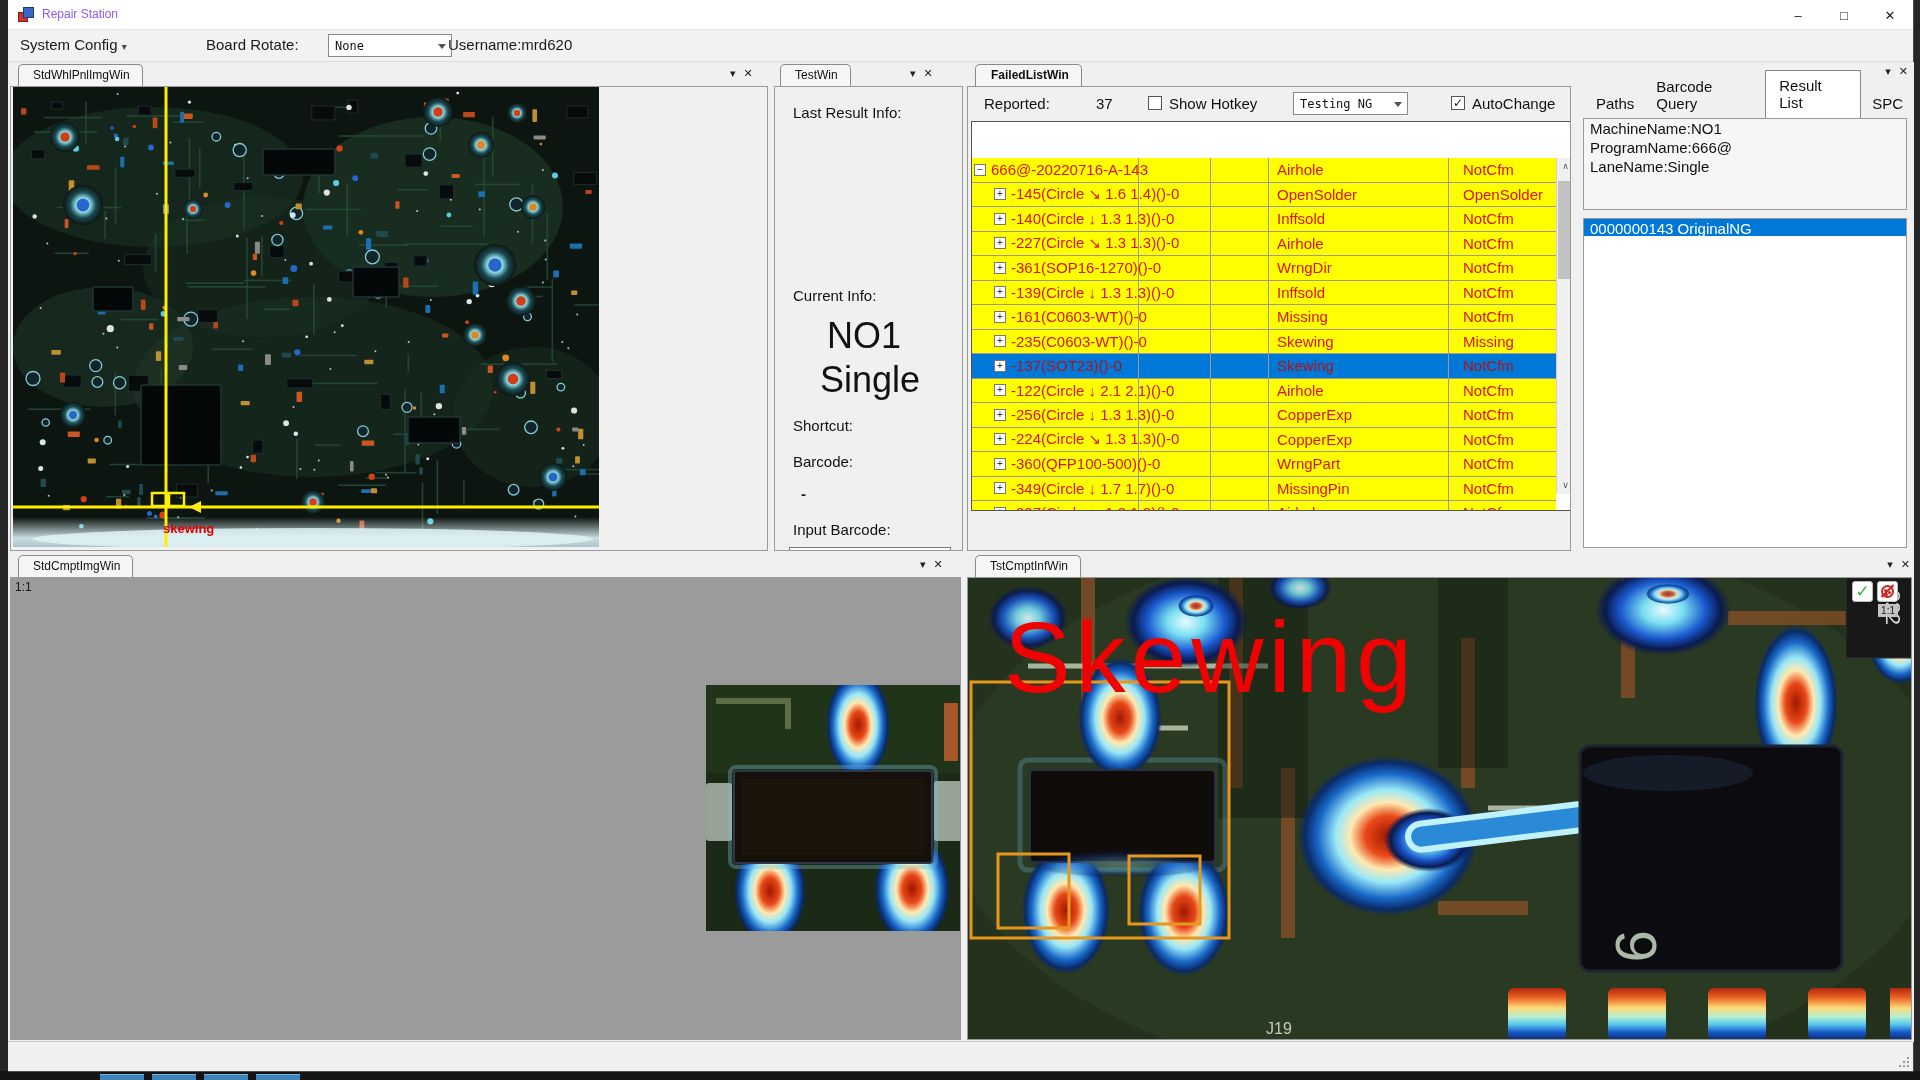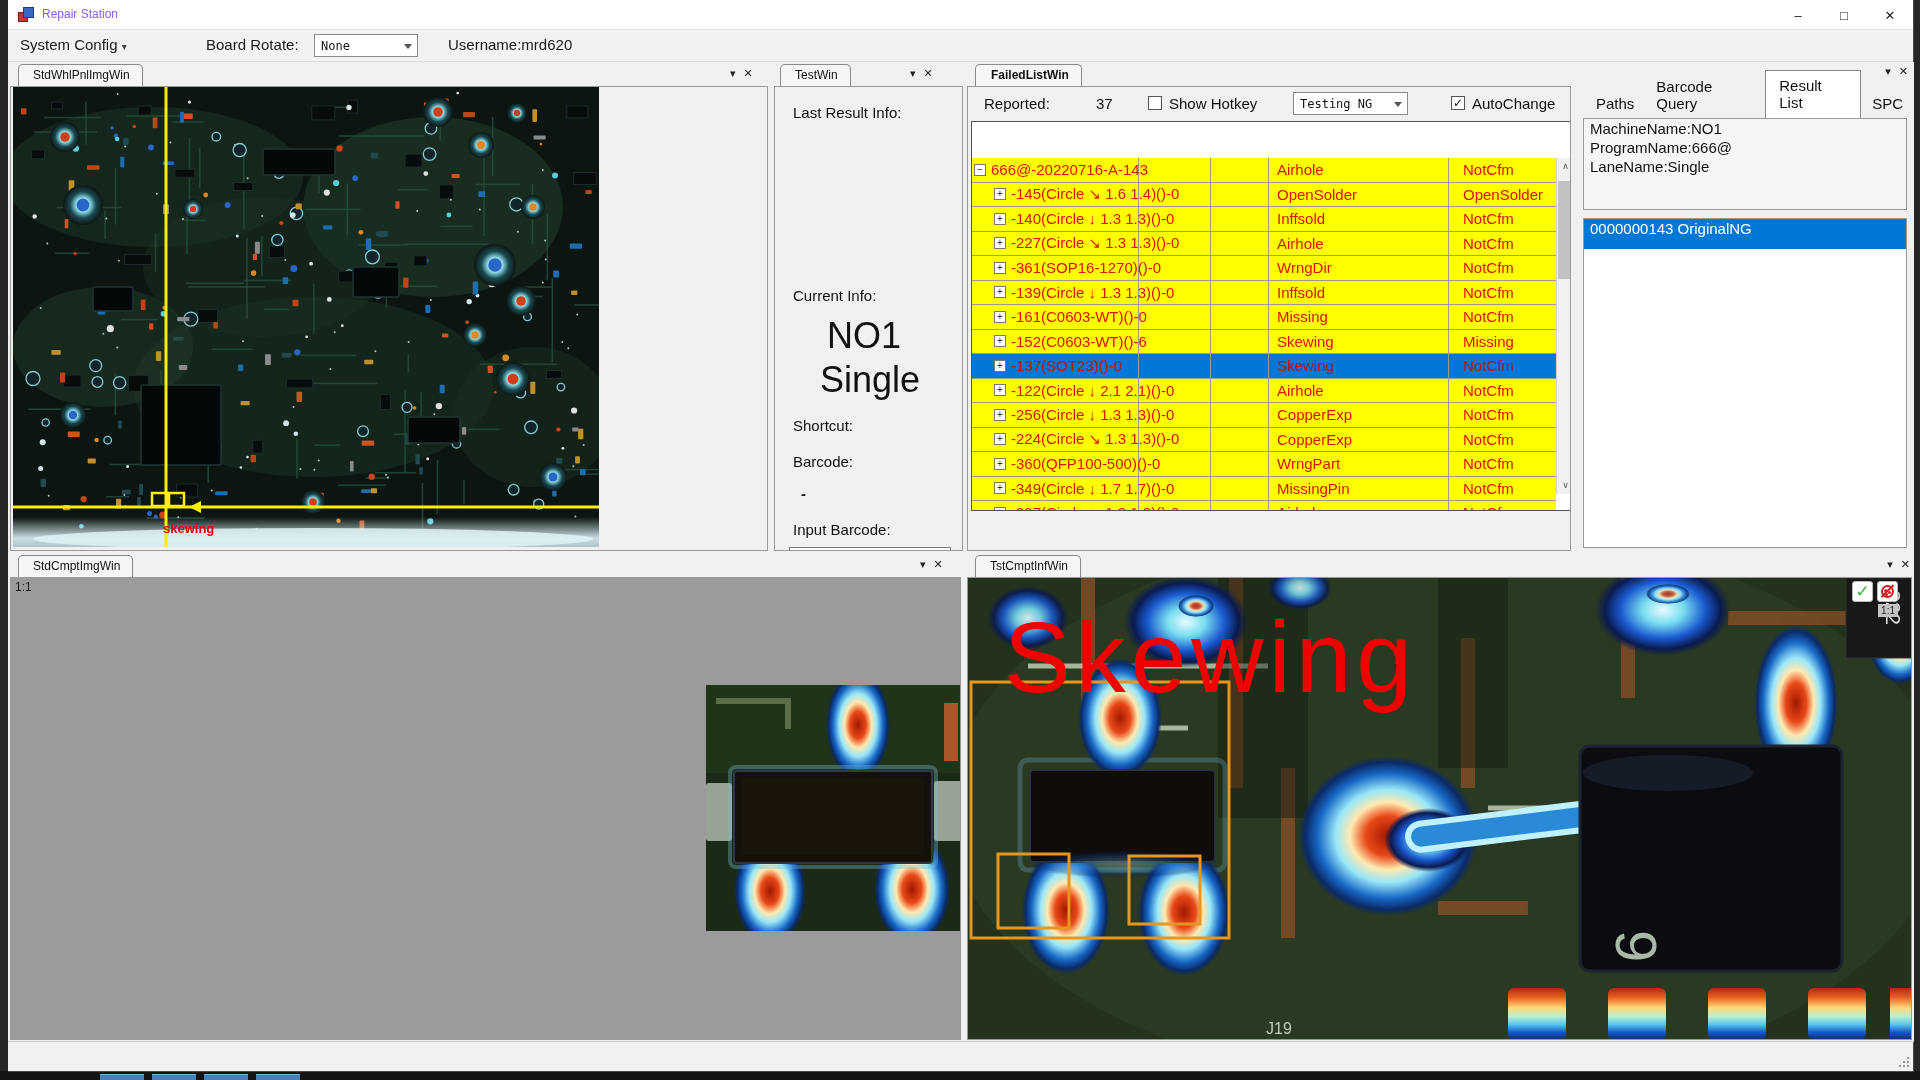--- a/index.html
+++ b/index.html
@@ -61,21 +61,21 @@
   .fl-scroll{position:absolute;right:0;top:36px;width:17px;height:336px;background:#f0f0f0;border-left:1px solid #d0d0d0;}
   .fl-scroll .arr{position:absolute;left:0;width:17px;height:17px;text-align:center;font-size:9px;color:#555;line-height:17px;}
   .fl-scroll .thumb{position:absolute;left:1px;top:23px;width:15px;height:98px;background:#c2c2c2;}
   
   .rtabs{position:absolute;left:10px;top:23px;height:33px;display:flex;align-items:flex-end;}
   .rtab{font-size:15px;color:#111;padding:4px 11px 6px 11px;}
   .rtab.active{background:#fff;border:1px solid #888;border-bottom:none;padding:6px 13px 8px 13px;margin-bottom:-1px;}
   .rbox{position:absolute;left:8px;width:324px;border:1px solid #9a9a9a;background:#f6f6f6;font-size:15px;color:#111;}
   .rbox.white{background:#fff;}
   .rline{padding:1px 6px;}
-  .ritem{height:30px;background:#0078d7;color:#fff;padding:1px 6px;font-size:15px;}
+  .ritem{height:17px;background:#0078d7;color:#fff;padding:1px 6px;font-size:15px;}
   
   .gray-body{background:#9b9b9b;}
   .zoom-label{position:absolute;font-size:12px;color:#1a1a1a;}
   .icon-check{position:absolute;width:21px;height:21px;background:#fff;border:1px solid #bbb;border-radius:3px;
     color:#3db339;font-size:17px;font-weight:bold;text-align:center;line-height:20px;}
   .icon-prohibit{position:absolute;width:21px;height:21px;background:#fff;border:1px solid #bbb;border-radius:3px;}
   .icon-prohibit .circ{position:absolute;left:3px;top:3px;width:13px;height:13px;border:2px solid #cc2222;border-radius:50%;}
   .icon-prohibit .slash{position:absolute;left:1px;top:8px;width:17px;height:2px;background:#cc2222;transform:rotate(-45deg);}
   .icon-prohibit .dots{position:absolute;left:6px;top:7px;width:3px;height:3px;background:#cc2222;border-radius:50%;
     box-shadow:4px 2px 0 #cc2222,1px 4px 0 #cc2222;}
@@ -112,21 +112,21 @@
         <div class="win-btn">✕</div>
       </div>
     </div>
 
     <div class="menubar">
       <div class="menu-item" style="left:12px">
         <span>System Config</span>
         <span style="font-size:10px;color:#444">▾</span>
       </div>
       <div class="menu-item" style="left:198px">Board Rotate:</div>
-      <div class="combo" style="left:306px;top:4px;width:104px">
+      <div class="combo" style="left:320px;top:4px;width:124px">
         <span>None</span>
         <span class="chev"></span>
       </div>
       <div class="menu-item" style="left:440px">Username:mrd620</div>
     </div>
 
     <div class="panel" style="left:0;top:62px;width:762px;height:491px">
       <div class="doctab" style="left:10px">StdWhlPnlImgWin</div>
       <div class="panel-btns" style="left:722px">
         <span class="pbtn">▾</span>
@@ -654,21 +654,21 @@
                 <div class="cell target"></div>
                 <div class="cell actual"></div>
                 <div class="cell result">Missing</div>
                 <div class="cell confirm">
                   <span class="ctxt">NotCfm</span>
                 </div>
               </div>
               <div class="fl-row">
                 <div class="cell item">
                   <span class="expander">+</span>
-                  <span class="itxt">-152(C0603-WT)()-6</span>
+                  <span class="itxt">-235(C0603-WT)()-0</span>
                 </div>
                 <div class="cell target"></div>
                 <div class="cell actual"></div>
                 <div class="cell result">Skewing</div>
                 <div class="cell confirm">
                   <span class="ctxt">Missing</span>
                 </div>
               </div>
               <div class="fl-row sel">
                 <div class="cell item">

